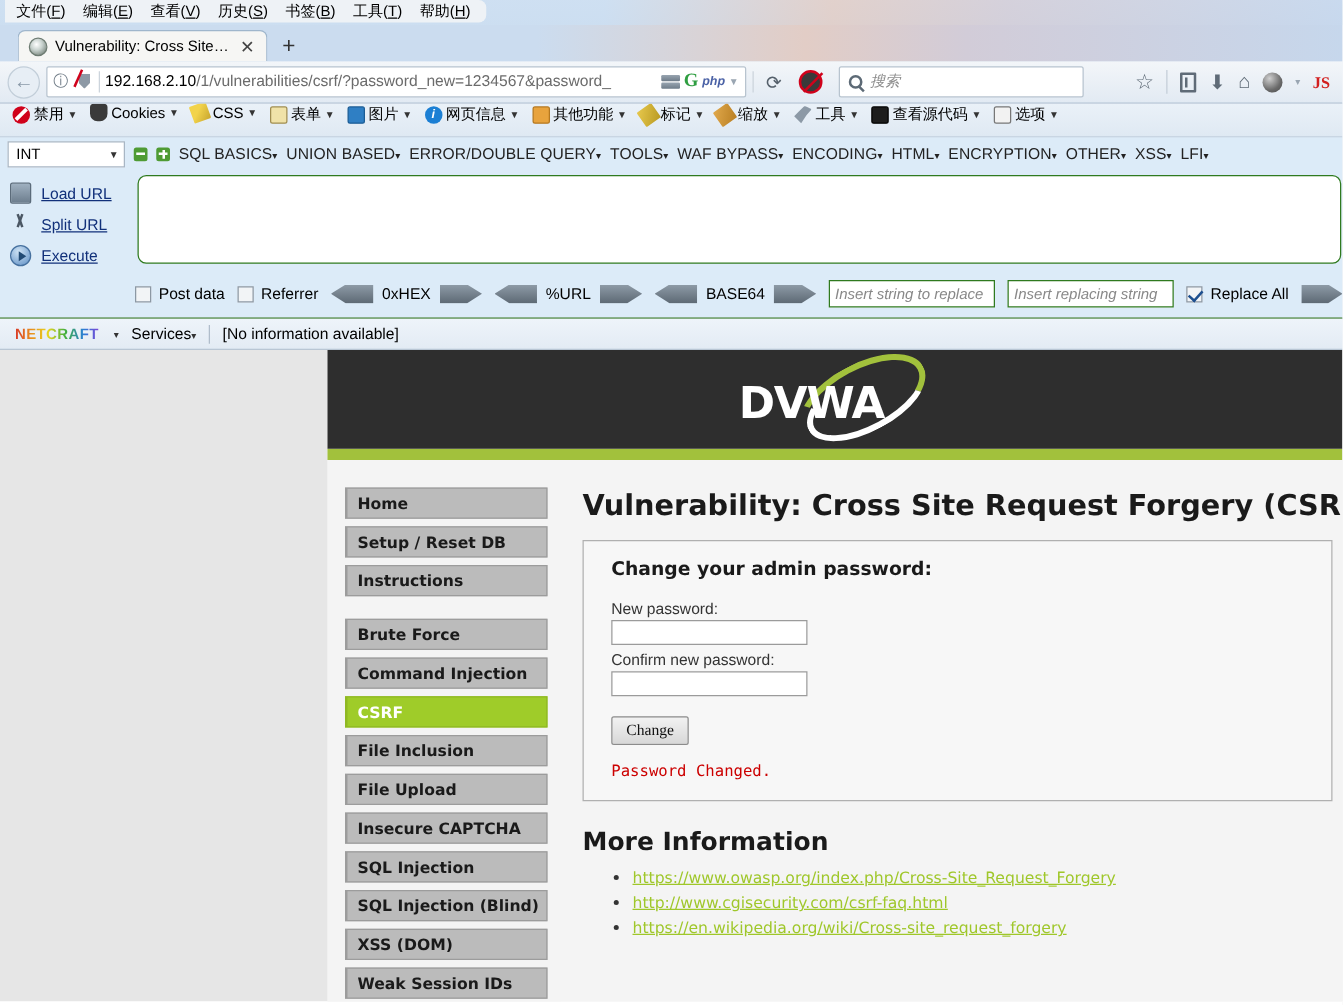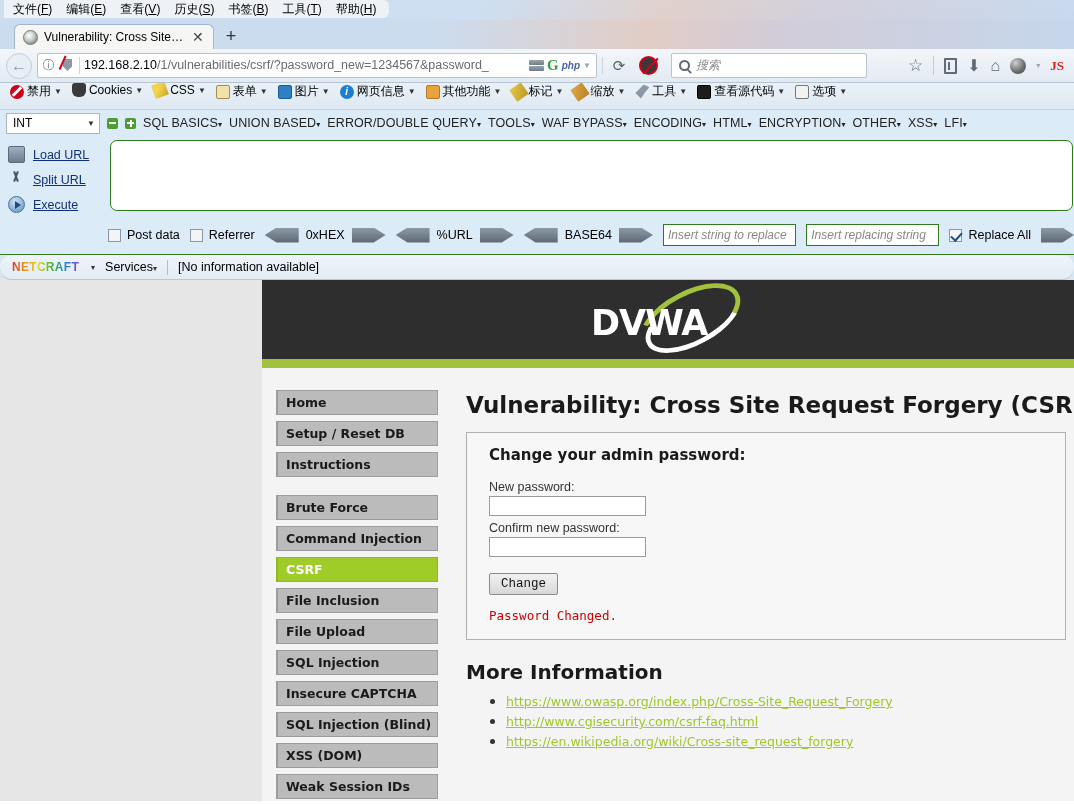--- a/index.html
+++ b/index.html
@@ -256,21 +256,21 @@
     border: 1px solid #2f7a1f;
     font-size: 12px; font-style: italic; color: #888;
     display: flex; align-items: center; padding: 0 4px;
   }
 
   
   .netbar {
     height: 25px; background: linear-gradient(to bottom,#eef4fa,#e3ebf4);
     border-bottom: 1px solid #b9c6d4;
     display: flex; align-items: center; gap: 10px; padding-left: 10px;
-    font-size: 12.5px; color: #000; border-radius: 12px;
+    font-size: 12.5px; color: #000;
   }
   .netcraft-logo {
     font-weight: bold; font-size: 12px; letter-spacing: .3px;
     background: linear-gradient(to right,#d62a2a,#e88b1f,#e8d51f,#3fae3f,#2a7fd6,#8a3fd6);
     -webkit-background-clip: text; background-clip: text; color: transparent;
     padding: 0 2px;
     position: relative;
   }
   .nb-div { width:1px;height:15px;background:#b0bdcb;}
   .nb-caret { font-size: 8px; color:#333;}
@@ -368,21 +368,21 @@
     border: 1px solid #9b9b9b;
     margin-bottom: 5px;
   }
   .change-btn {
     margin-top: 11px;
     background: linear-gradient(to bottom,#f2f2f2,#d8d8d8);
     border: 1px solid #8c8c8c;
     border-radius: 2px;
     font-size: 12.5px; color: #111;
     padding: 3px 11px;
-    font-family: Liberation Mono, monospace;
+    font-family: Liberation Serif, serif;
   }
   .pw-changed {
     margin-top: 13px;
     color: #cc0000; font-size: 12.5px;
     font-family: "DejaVu Sans Mono", monospace;
   }
   .more-h2 {
     font-size: 20px; font-weight: bold; color: #1a1a1a;
     margin: 20px 0 8px 0;
     font-family: "DejaVu Sans", sans-serif;
@@ -622,22 +622,22 @@
       <div class="sidebar">
         <a class="nav-btn">Home</a>
         <a class="nav-btn">Setup / Reset DB</a>
         <a class="nav-btn">Instructions</a>
         <div class="nav-gap"></div>
         <a class="nav-btn">Brute Force</a>
         <a class="nav-btn">Command Injection</a>
         <a class="nav-btn active">CSRF</a>
         <a class="nav-btn">File Inclusion</a>
         <a class="nav-btn">File Upload</a>
+        <a class="nav-btn">Insecure CAPTCHA</a>
         <a class="nav-btn">SQL Injection</a>
-        <a class="nav-btn">Insecure CAPTCHA</a>
         <a class="nav-btn">SQL Injection (Blind)</a>
         <a class="nav-btn">XSS (DOM)</a>
         <a class="nav-btn">Weak Session IDs</a>
         <a class="nav-btn">XSS (Reflected)</a>
 
       </div>
 
       <div class="content">
         <h1 class="page-h1">Vulnerability: Cross Site Request Forgery (CSRF)</h1>
 

